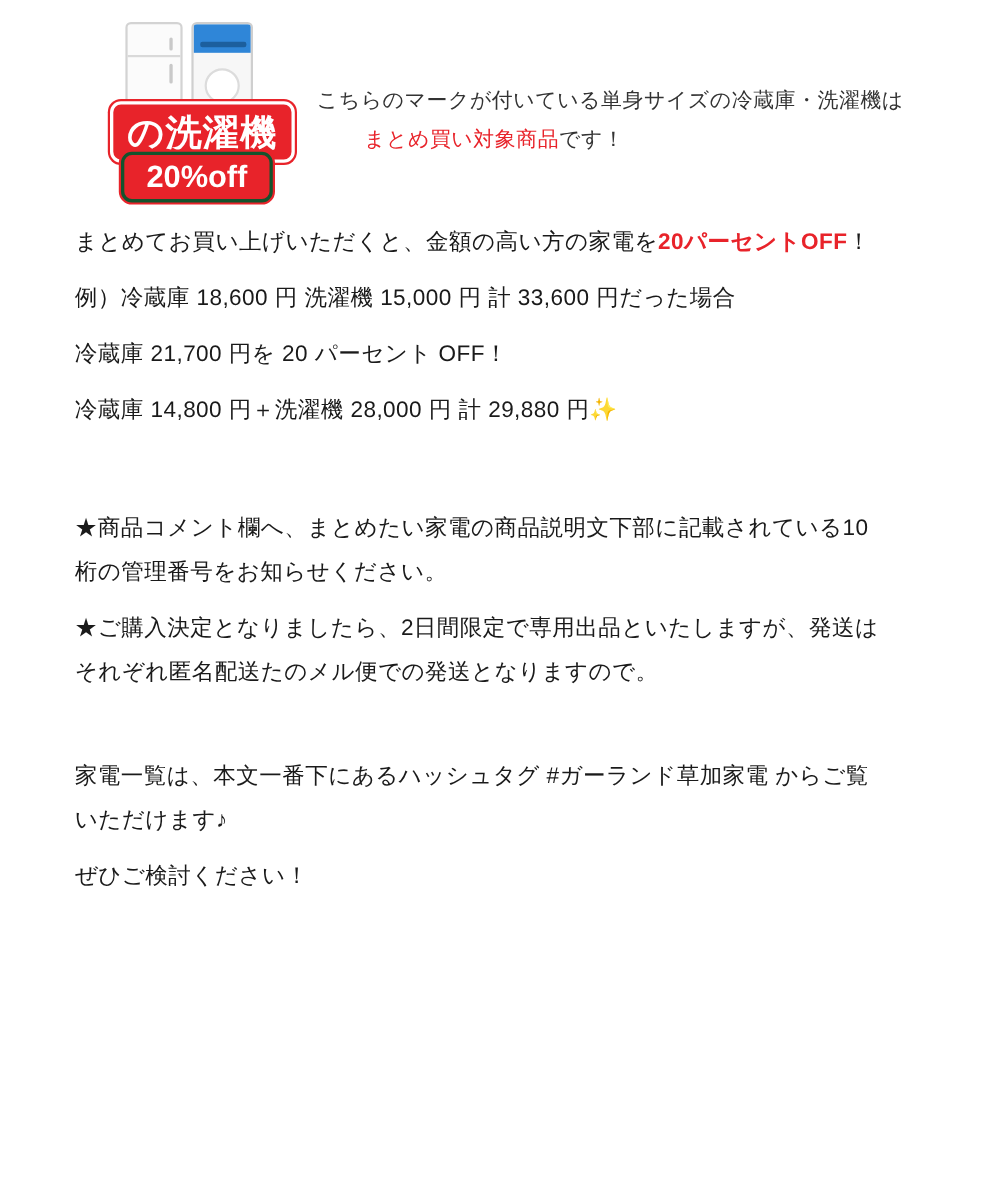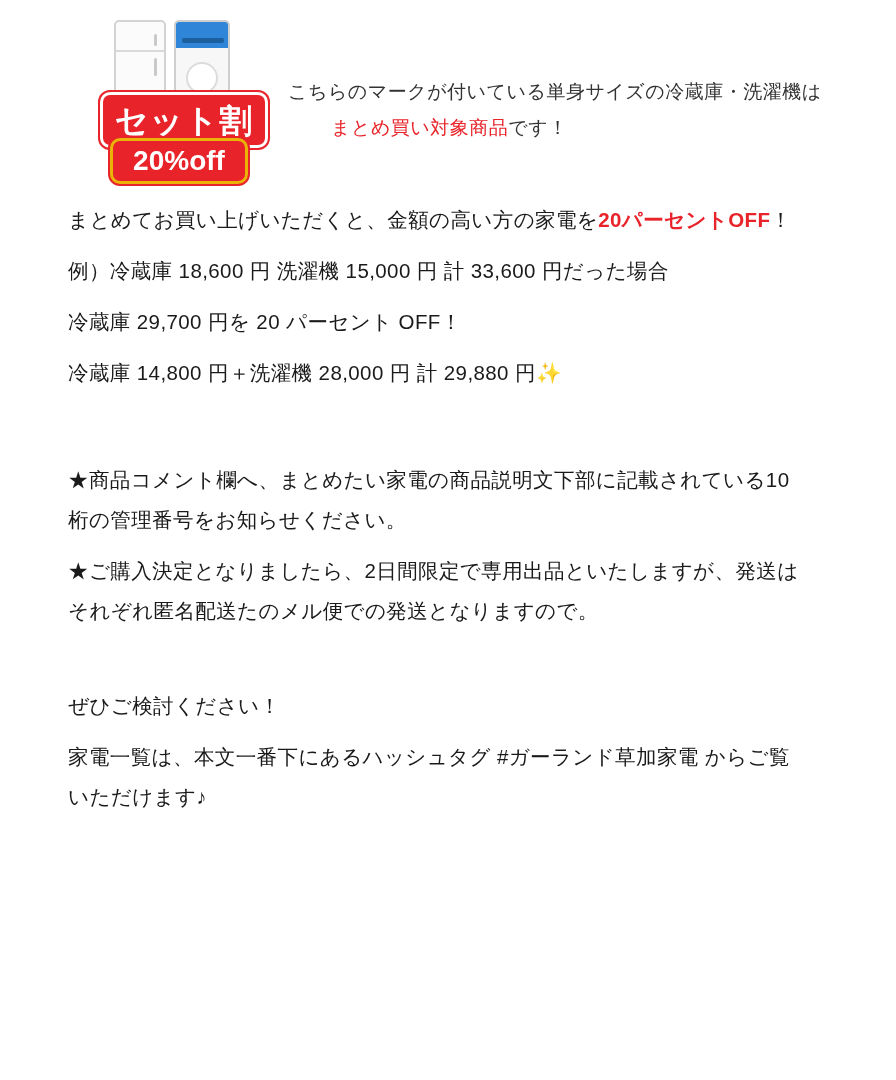--- a/index.html
+++ b/index.html
@@ -158,21 +158,21 @@
     line-height: 1;
     font-family: "Liberation Sans", sans-serif;
   }
   .badge-sub {
     position: absolute;
     left: 10px;
     top: 46px;
     width: 138px;
     height: 46px;
     background: #e8232a;
-    border: 3px solid #eab308;
+    border: 3px solid #14532d;
     border-radius: 10px;
     box-sizing: border-box;
     box-shadow: 0 0 0 2px #e8232a;
     display: flex;
     align-items: center;
     justify-content: center;
   }
   .badge-sub span {
     color: #ffffff;
     font-size: 28px;
@@ -233,21 +233,21 @@
         </div>
         <div class="washer">
           <div class="lid"></div>
           <div class="lid-bar"></div>
           <div class="drum"></div>
         </div>
       </div>
 
       <div class="set-badge">
         <div class="badge-main">
-          <span>セット割</span>
+          <span>の洗濯機</span>
         </div>
         <div class="badge-sub">
           <span>20%off</span>
         </div>
       </div>
     </div>
 
     <div class="header-text">
       <div class="header-line">こちらのマークが付いている単身サイズの冷蔵庫・洗濯機は</div>
       <div class="header-line">
@@ -258,34 +258,34 @@
 
   <div class="body-wrap">
 
     <div class="para">
       <span>まとめてお買い上げいただくと、金額の高い方の家電を</span><span class="red">20パーセントOFF</span><span>！</span>
     </div>
 
 
     <div class="para">例）冷蔵庫 18,600 円  洗濯機 15,000 円  計  33,600 円だった場合</div>
 
-    <div class="para">冷蔵庫 29,700 円を 20 パーセント OFF！</div>
+    <div class="para">冷蔵庫 21,700 円を 20 パーセント OFF！</div>
 
     <div class="para">
       <span>冷蔵庫 14,800 円＋洗濯機 28,000 円  計  29,880 円</span><span class="sparkle">✨</span>
     </div>
 
     <div class="spacer-lg"></div>
 
     <div class="para">★商品コメント欄へ、まとめたい家電の商品説明文下部に記載されている10桁の管理番号をお知らせください。</div>
 
 
 
     <div class="para">★ご購入決定となりましたら、2日間限定で専用出品といたしますが、発送はそれぞれ匿名配送たのメル便での発送となりますので。</div>
 
     <div class="spacer-md"></div>
 
+    <div class="para">家電一覧は、本文一番下にあるハッシュタグ  #ガーランド草加家電  からご覧いただけます♪</div>
+
     <div class="para">ぜひご検討ください！</div>
-
-    <div class="para">家電一覧は、本文一番下にあるハッシュタグ  #ガーランド草加家電  からご覧いただけます♪</div>
 
   </div>
 </div>
 
 </body></html>

